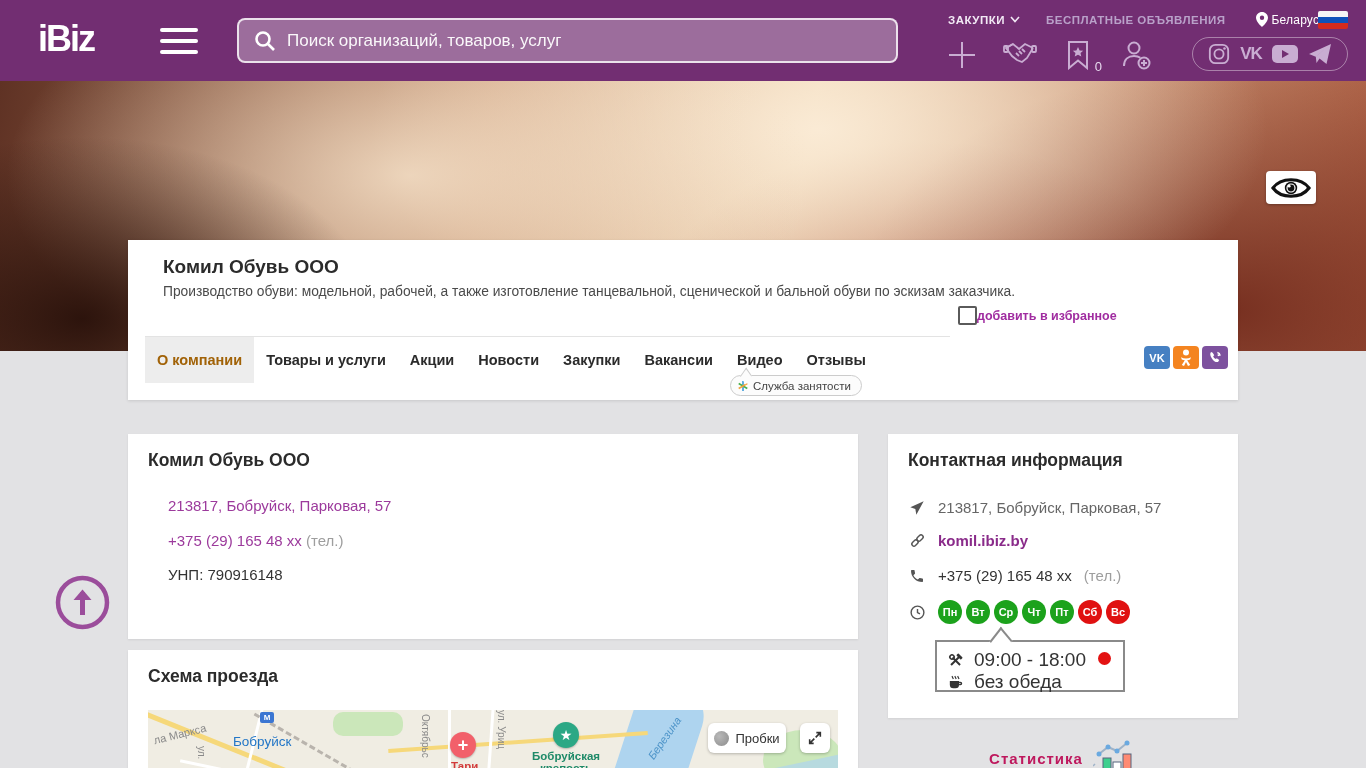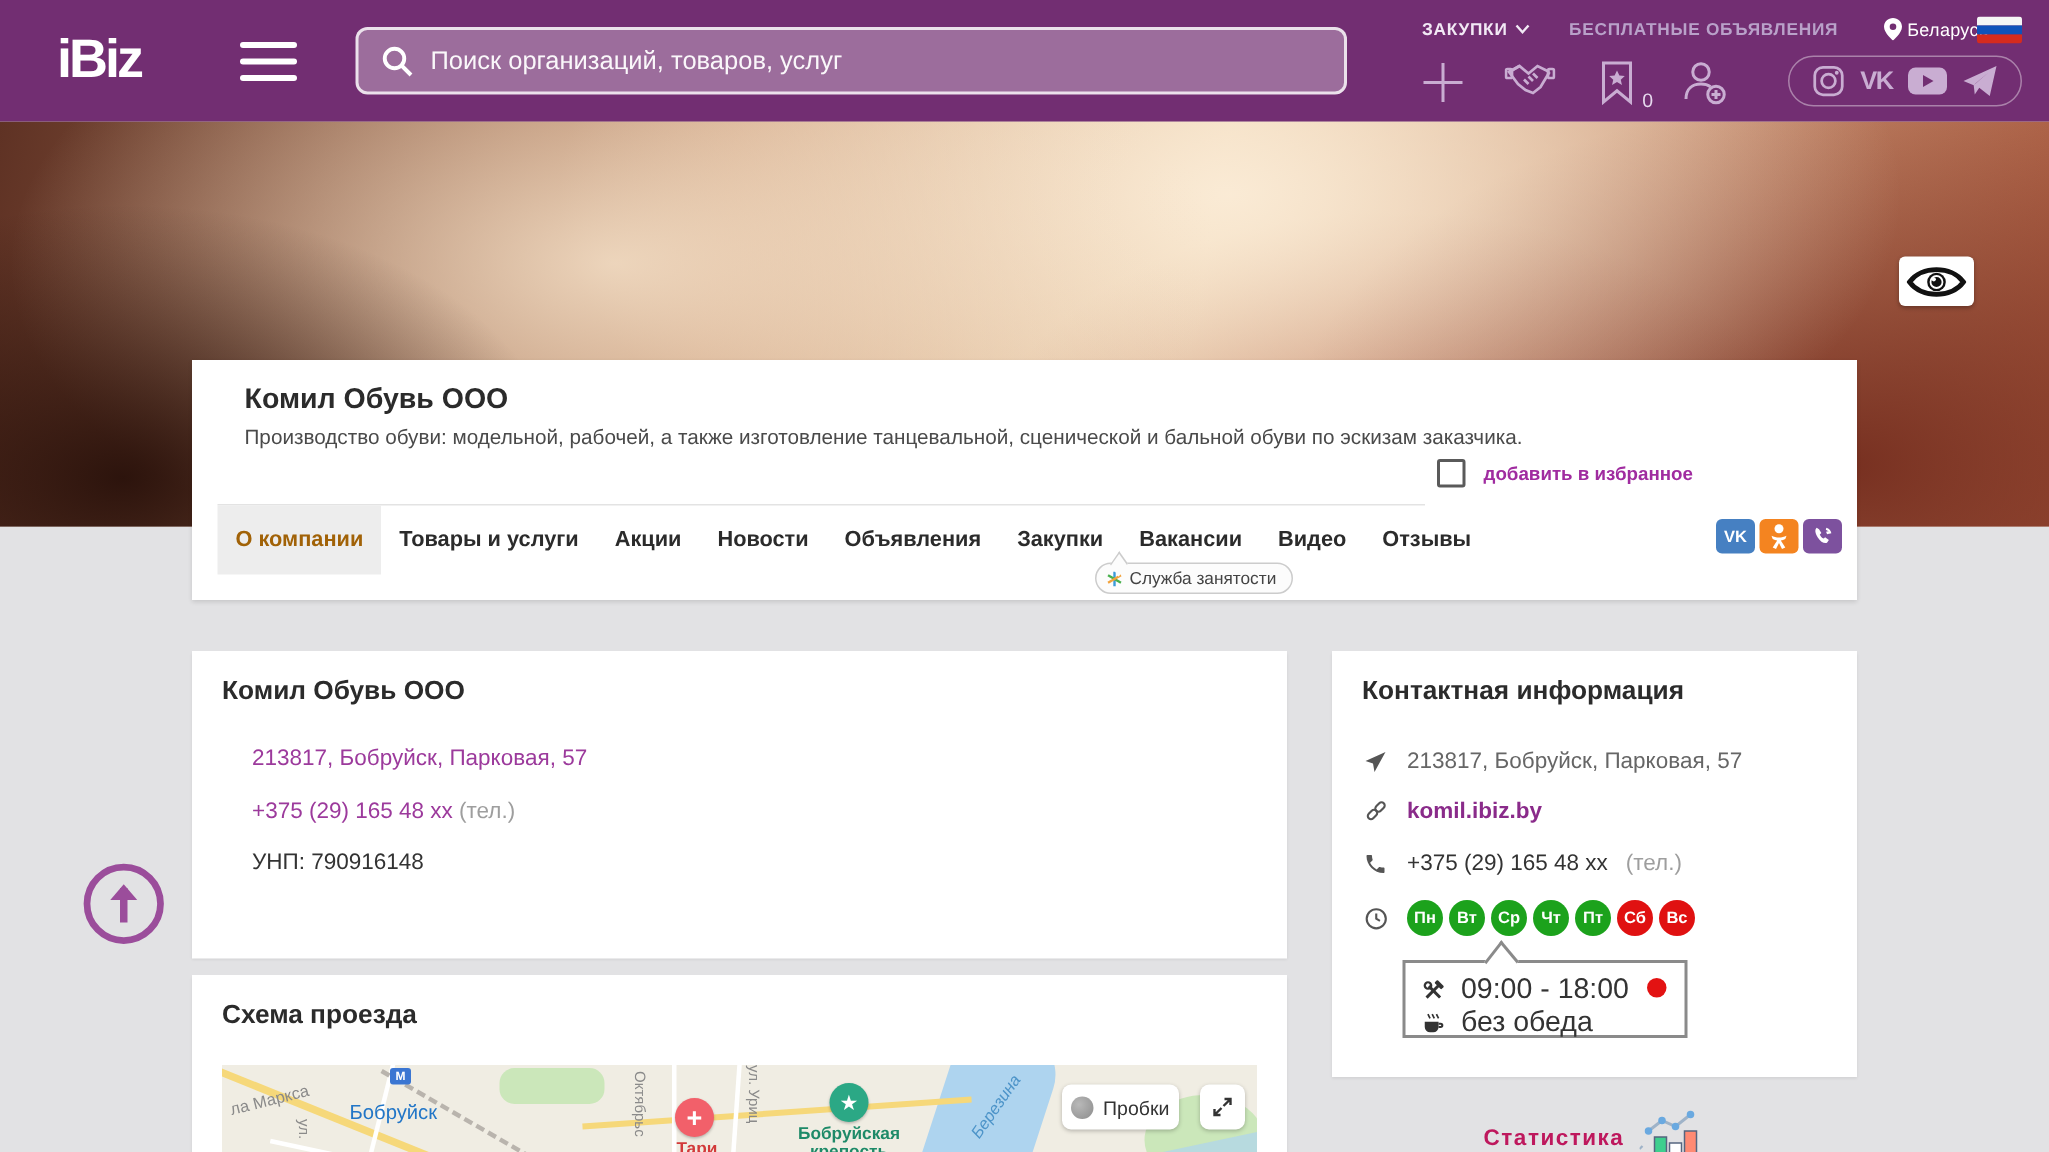--- a/index.html
+++ b/index.html
@@ -46,21 +46,21 @@
       radial-gradient(420px 300px at 68% 100%, rgba(160,66,42,.85), rgba(160,66,42,0) 70%),
       linear-gradient(100deg,#5f3224,#c08a66 35%,#e9cba6 58%,#a85a40 100%);
   }
   .eye-btn { position:absolute; left:1266px; top:90px; width:50px; height:33px; background:#fff; border-radius:4px;
     display:flex; align-items:center; justify-content:center; cursor:pointer; box-shadow:0 1px 3px rgba(0,0,0,.3); }
 
   
   .company-card { position:absolute; left:128px; top:240px; width:1110px; height:160px; background:#fff; z-index:5; box-shadow:0 1px 3px rgba(0,0,0,.12); }
   .company-title { position:absolute; left:35px; top:16px; font-size:19px; font-weight:700; color:#2b2b2b; }
   .company-desc { position:absolute; left:35px; top:44px; font-size:13.8px; color:#4a4a4a; width:880px; }
-  .fav-row { position:absolute; left:830px; top:66px; display:flex; align-items:center; gap:12px; cursor:pointer;text-align:right; }
+  .fav-row { position:absolute; left:830px; top:66px; display:flex; align-items:center; gap:0; cursor:pointer;text-align:right; }
   .fav-box { width:19px; height:19px; border:2px solid #5a5a5a; border-radius:2px; background:#fff; }
   .fav-label { font-size:12.5px; font-weight:700; color:#a02ca0; }
   .tabs { position:absolute; left:17px; top:96px; width:805px; border-top:1px solid #e3e3e3; display:flex; }
   .tab { height:46px; line-height:46px; padding:0 12px; font-size:14.5px; font-weight:700; color:#2b2b2b; cursor:pointer; white-space:nowrap; }
   .tab.active { background:#ededed; color:#a16207; }
   .vac-badge { position:absolute; left:602px; top:135px; height:21px; padding:0 10px 0 7px; background:#fcfcfc; border:1px solid #ccc; border-radius:11px;
     display:flex; align-items:center; gap:5px; font-size:11.5px; color:#444; }
   .vac-badge::before { content:''; position:absolute; top:-5px; left:10px; width:9px; height:9px; background:#fcfcfc;
     border-left:1px solid #ccc; border-top:1px solid #ccc; transform:rotate(55deg) skewX(20deg); }
   .soc-badges { position:absolute; left:1016px; top:106px; display:flex; gap:3px; }
@@ -235,21 +235,20 @@
   <div class="fav-row">
     <span class="fav-box"></span>
     <span class="fav-label">добавить в избранное</span>
   </div>
 
   <div class="tabs">
     <div class="tab active">О компании</div>
     <div class="tab">Товары и услуги</div>
     <div class="tab">Акции</div>
     <div class="tab">Новости</div>
-    <div class="tab">Объявления</div>
     <div class="tab">Закупки</div>
     <div class="tab">Вакансии</div>
     <div class="tab">Видео</div>
     <div class="tab">Отзывы</div>
   </div>
 
   <div class="vac-badge">
     <svg width="10" height="10" viewBox="0 0 10 10" stroke-width="1.6" fill="none">
       <line x1="5" y1="0" x2="5" y2="10" stroke="#3b9ad9"></line>
         <line x1="0.7" y1="2.5" x2="9.3" y2="7.5" stroke="#48b04c"></line>

